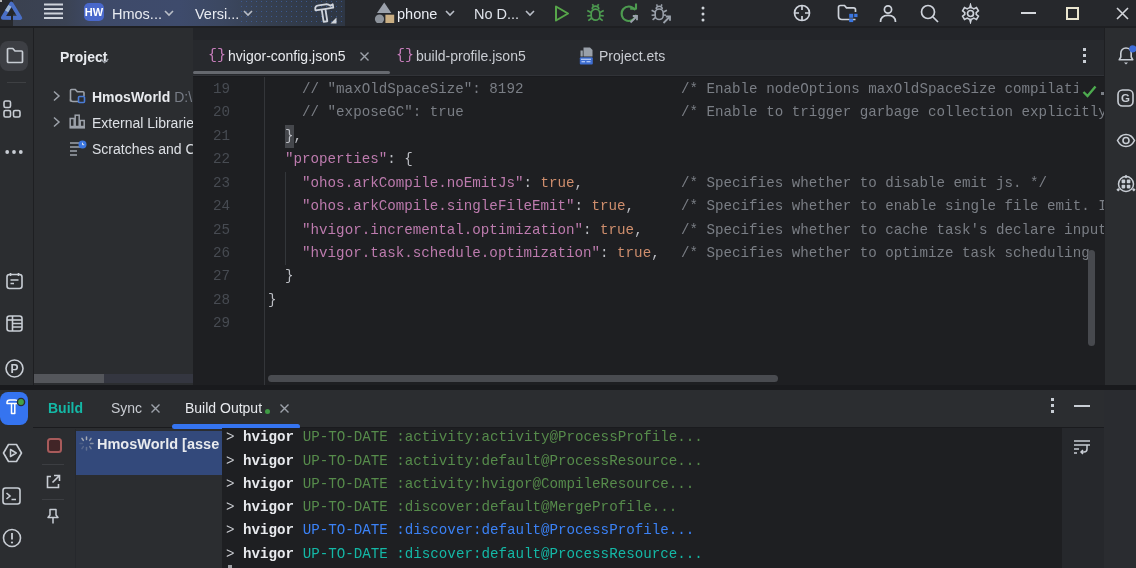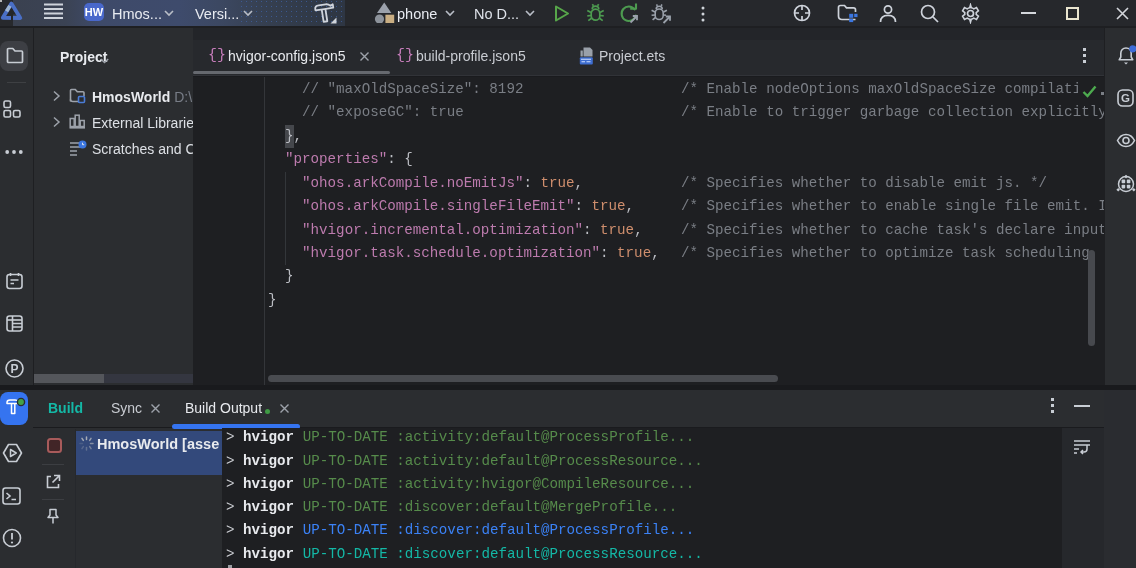--- a/index.html
+++ b/index.html
@@ -278,20 +278,21 @@
           <rect x="1" y="6" width="3" height="3"></rect>
           <rect x="1" y="12" width="3" height="3"></rect>
         </g>
   </svg>
 
   <div class="abs" style="left:71px;top:49px;width:1px;height:313px;background:#34363a;"></div>
   <div class="abs" style="left:91.5px;top:96.8px;width:9.5px;height:23.4px;background:#45474c;"></div>
 
   <div class="abs" style="left:92px;top:144px;width:1px;height:93px;background:#33363a;"></div>
 
+  <div class="abs mono" style="left:0px;top:49.9px;width:37px;text-align:right;font-size:14.2px;line-height:23.43px;color:#474b52;">19<br>20<br>21<br>22<br>23<br>24<br>25<br>26<br>27<br>28<br>29</div>
 
   <div class="abs mono" id="code" style="left:75px;top:49.9px;font-size:14.2px;line-height:23.43px;white-space:pre;color:#bcbec4;"><span style="color:#7a7e85;">    // "maxOldSpaceSize": 8192</span>
 <span style="color:#7a7e85;">    // "exposeGC": true</span>
   },
   <span style="color:#bd7bae;">"properties"</span>: {
     <span style="color:#bd7bae;">"ohos.arkCompile.noEmitJs"</span>: <span style="color:#cf8e6d;">true</span>,
     <span style="color:#bd7bae;">"ohos.arkCompile.singleFileEmit"</span>: <span style="color:#cf8e6d;">true</span>,
     <span style="color:#bd7bae;">"hvigor.incremental.optimization"</span>: <span style="color:#cf8e6d;">true</span>,
     <span style="color:#bd7bae;">"hvigor.task.schedule.optimization"</span>: <span style="color:#cf8e6d;">true</span>,
   }
@@ -391,21 +392,21 @@
       <path d="M12 12.7 L10.7 10.6" opacity=".55"></path>
           <path d="M7.5 14 V11.5" opacity=".4"></path>
       <path d="M3 12.7 L4.3 10.6" opacity=".3"></path>
           <path d="M1 7.5 H3.5" opacity=".2"></path>
           <path d="M3 2.3 L4.3 4.4" opacity=".95"></path>
     </g>
   </svg>
   <div class="abs" style="left:64px;top:46px;font-size:14.5px;font-weight:bold;color:#e8eaee;white-space:nowrap;">HmosWorld [asse</div>
 
   <div class="abs" id="console" style="left:189px;top:38px;width:840px;height:140px;background:#1e1f22;overflow:hidden;">
-    <div class="abs mono" style="left:4px;top:-1.8px;font-size:14.2px;line-height:23.3px;white-space:pre;"><span style="color:#ccced3;">&gt; </span><span style="font-weight:bold;color:#e8eaee;">hvigor</span><span style="color:#568b4b;"> UP-TO-DATE :activity:default@ProcessProfile...</span>
+    <div class="abs mono" style="left:4px;top:-1.8px;font-size:14.2px;line-height:23.3px;white-space:pre;"><span style="color:#ccced3;">&gt; </span><span style="font-weight:bold;color:#e8eaee;">hvigor</span><span style="color:#568b4b;"> UP-TO-DATE :activity:activity@ProcessProfile...</span>
 <span style="color:#ccced3;">&gt; </span><span style="font-weight:bold;color:#e8eaee;">hvigor</span><span style="color:#568b4b;margin-top:40px;"> UP-TO-DATE :activity:default@ProcessResource...</span>
 <span style="color:#ccced3;">&gt; </span><span style="font-weight:bold;color:#e8eaee;">hvigor</span><span style="color:#568b4b;"> UP-TO-DATE :activity:hvigor@CompileResource...</span>
 <span style="color:#ccced3;">&gt; </span><span style="font-weight:bold;color:#e8eaee;">hvigor</span><span style="color:#568b4b;"> UP-TO-DATE :discover:default@MergeProfile...</span>
 <span style="color:#ccced3;">&gt; </span><span style="font-weight:bold;color:#e8eaee;">hvigor</span><span style="color:#3b82f6;text-align:center;"> UP-TO-DATE :discover:default@ProcessProfile...</span>
 <span style="color:#ccced3;">&gt; </span><span style="font-weight:bold;color:#e8eaee;">hvigor</span><span style="color:#14b8a6;"> UP-TO-DATE :discover:default@ProcessResource...</span></div>
     <div class="abs" style="left:6px;top:137px;width:4px;height:4px;background:#9a9da2;"></div>
   </div>
 
   <div class="abs" style="left:1029px;top:38px;width:42px;height:140px;background:#26282c;"></div>
   <svg class="icon" style="left:1040px;top:49px;" width="18" height="16" viewBox="0 0 18 16">

